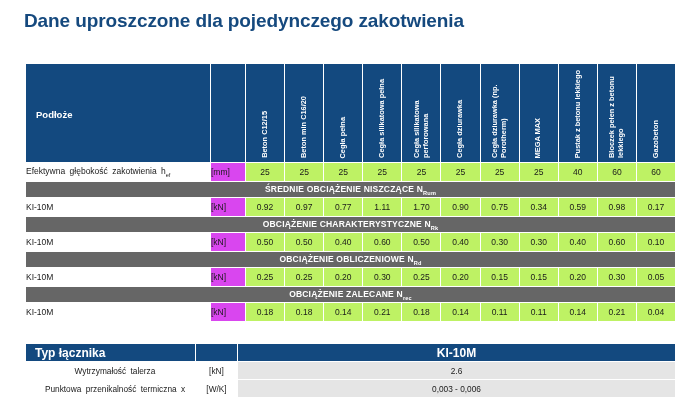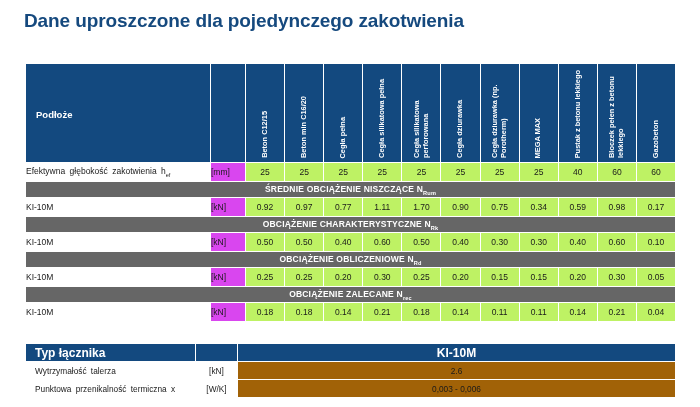--- a/index.html
+++ b/index.html
@@ -107,25 +107,25 @@
   }
   .bt-hdr td{
     background:#13497f;color:#ffffff;height:18px;
     font-weight:bold;font-size:12px;
   }
   .bt-hdr .lbl{padding-left:9px;text-align:left;}
   .bt-hdr .mid{background:#13497f;}
   .bt-hdr .valhdr{text-align:center;}
   .bt-row td{height:18px;border-bottom:0.7px solid #ffffff;}
   .bt-row .lbl{
-    background:#ffffff;padding-left:9px;text-align:left;
+    background:#ffffff;padding-left:9px;text-align:center;
     word-spacing:2px;border-right:0.7px solid #ffffff;
   }
   .bt-row .unit{background:#ffffff;text-align:center;border-right:0.7px solid #ffffff;}
-  .bt-row .val{background:#a16207;text-align:center;}
+  .bt-row .val{background:#e5e5e5;text-align:center;}
   .bt-row.alt .lbl,.bt-row.alt .unit,.bt-row.alt .val{background:#e8e8e8;}
 </style>
 </head>
 <body>
 
 <div class="page">
 
   <div class="title">Dane uproszczone dla pojedynczego zakotwienia</div>
 
   <table class="main-table">

